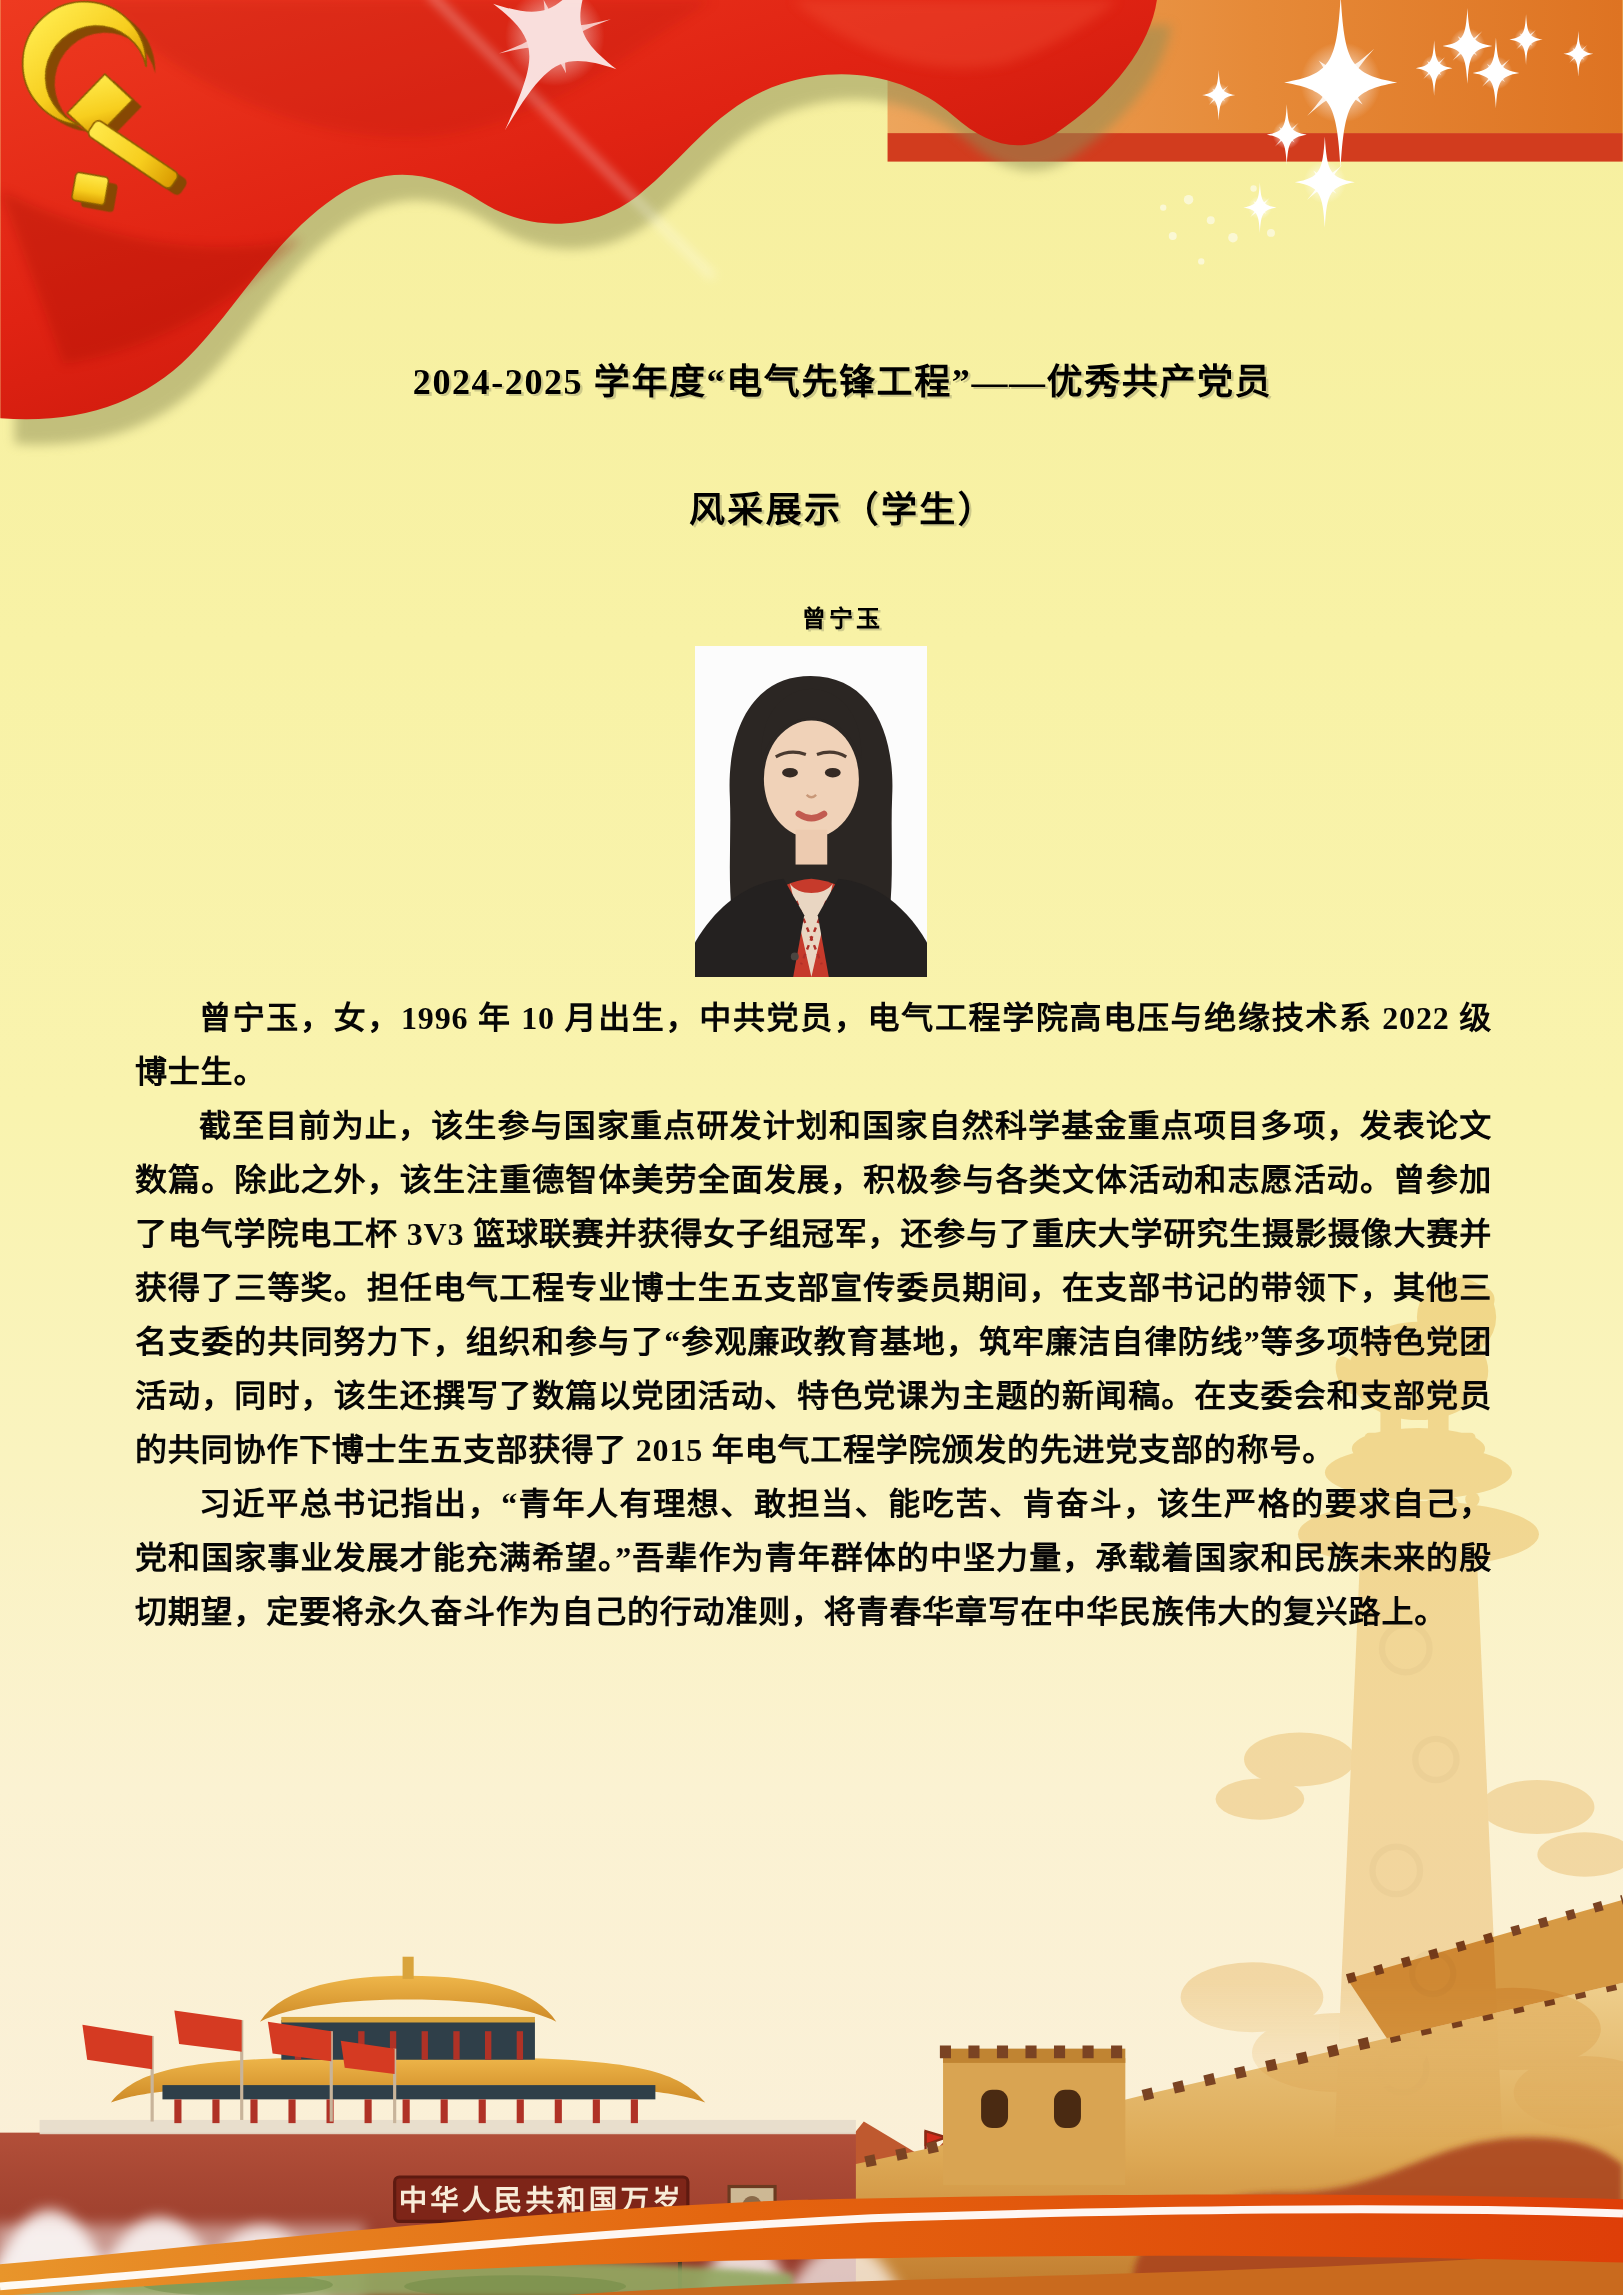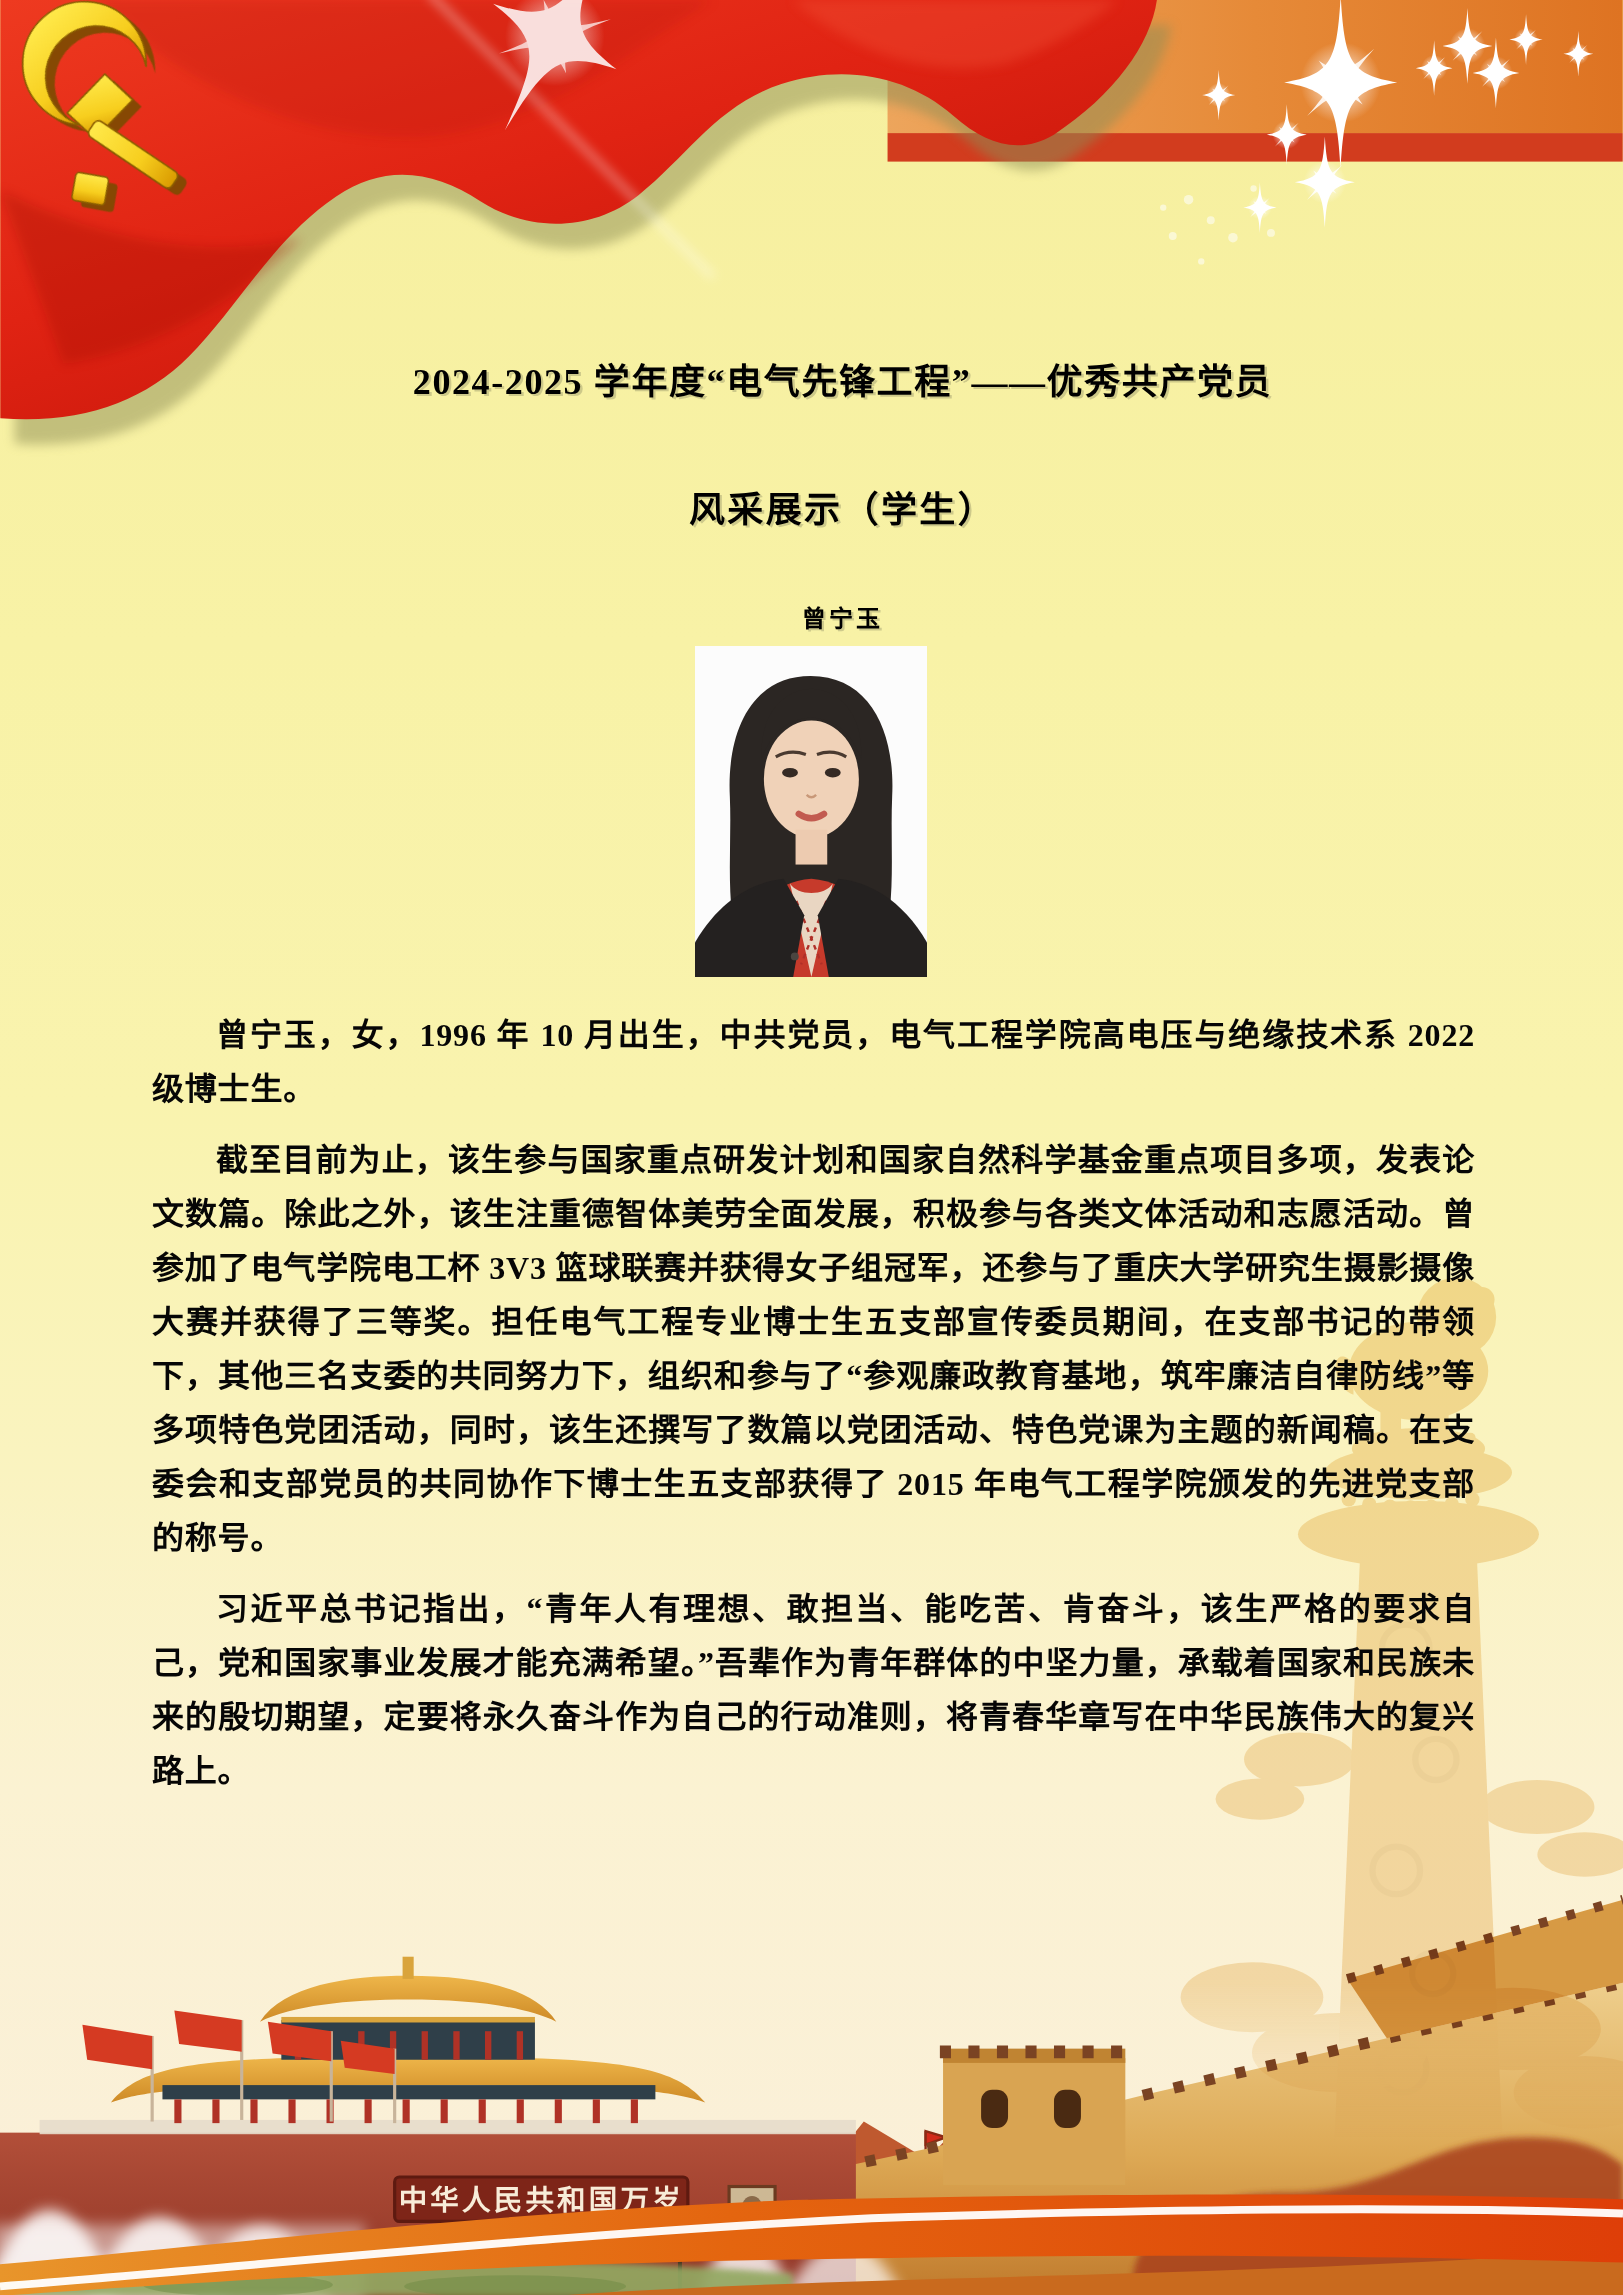--- a/index.html
+++ b/index.html
@@ -20,21 +20,21 @@
        text-shadow:2.4px 2.4px 0 rgba(110,110,80,.30);padding-left:31px;}
   .title1{top:352px;font-size:36px;letter-spacing:1.6px;}
   .title2{top:480px;font-size:36px;letter-spacing:2.4px;}
   .sname{top:599px;font-size:24px;letter-spacing:3.2px;}
   .photo{position:absolute;left:695px;top:646px;width:232px;height:331px;z-index:4;}
   .bodytext{
     position:absolute;left:135px;top:991px;width:1357px;z-index:4;
     font-size:32px;line-height:54px;font-weight:700;color:#060606;
     text-align:justify;letter-spacing:0.8px;
   }
-  .bodytext p{margin:17px;text-indent:2em;}
+  .bodytext p{margin:0;text-indent:2em;}
 </style>
 </head>
 <body>
 
 <div class="page">
 
   <svg class="art footer-art" width="1623" height="444" viewBox="0 0 2048 560">
     <defs>
       <linearGradient id="gWallFace" x1="0" y1="0" x2="0" y2="1">
         <stop offset="0" stop-color="#B24F39"></stop>

